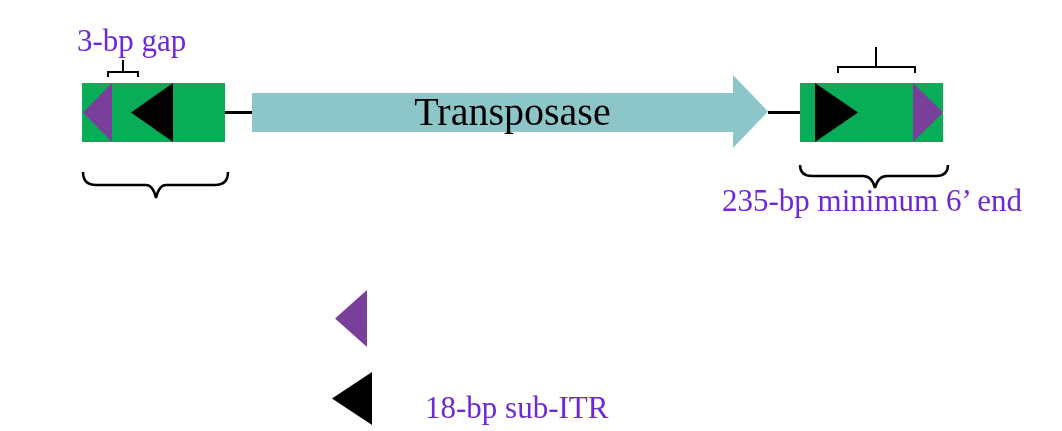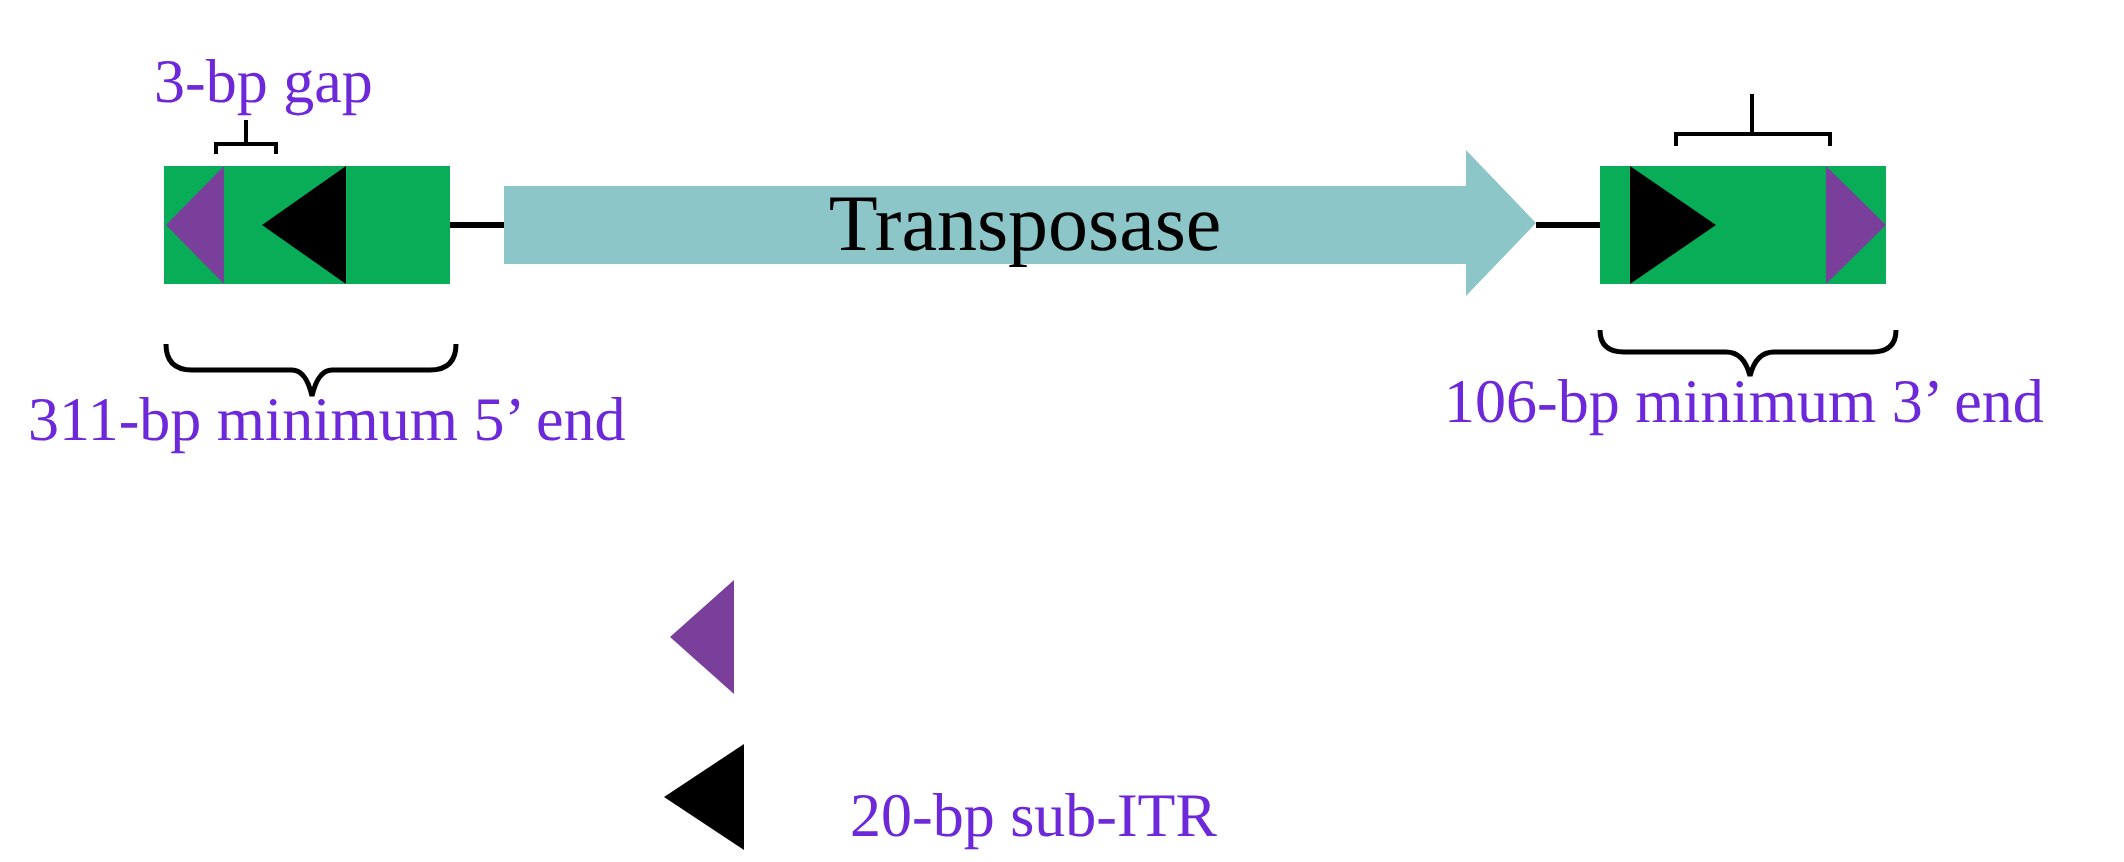--- a/index.html
+++ b/index.html
@@ -81,20 +81,19 @@
 
     <polygon points="367,290 367,347 335,318.5" fill="#7A3E9B"></polygon>
     <polygon points="372,372 372,425 332,398.5" fill="#000000"></polygon>
   </svg>
 
   <div class="lbl lbl-gap-left">3-bp gap</div>
 
 
   <div class="lbl-transposase">Transposase</div>
 
-  <div class="lbl lbl-min-left">311-bp minimum 5’ end</div>
 
-  <div class="lbl lbl-min-right">106-bp minimum 3’ end</div>
+  <div class="lbl lbl-min-right">235-bp minimum 6’ end</div>
 
 
-  <div class="lbl lbl-legend-subitr">20-bp sub-ITR</div>
+  <div class="lbl lbl-legend-subitr">18-bp sub-ITR</div>
 
 </div>
 
 </body></html>

